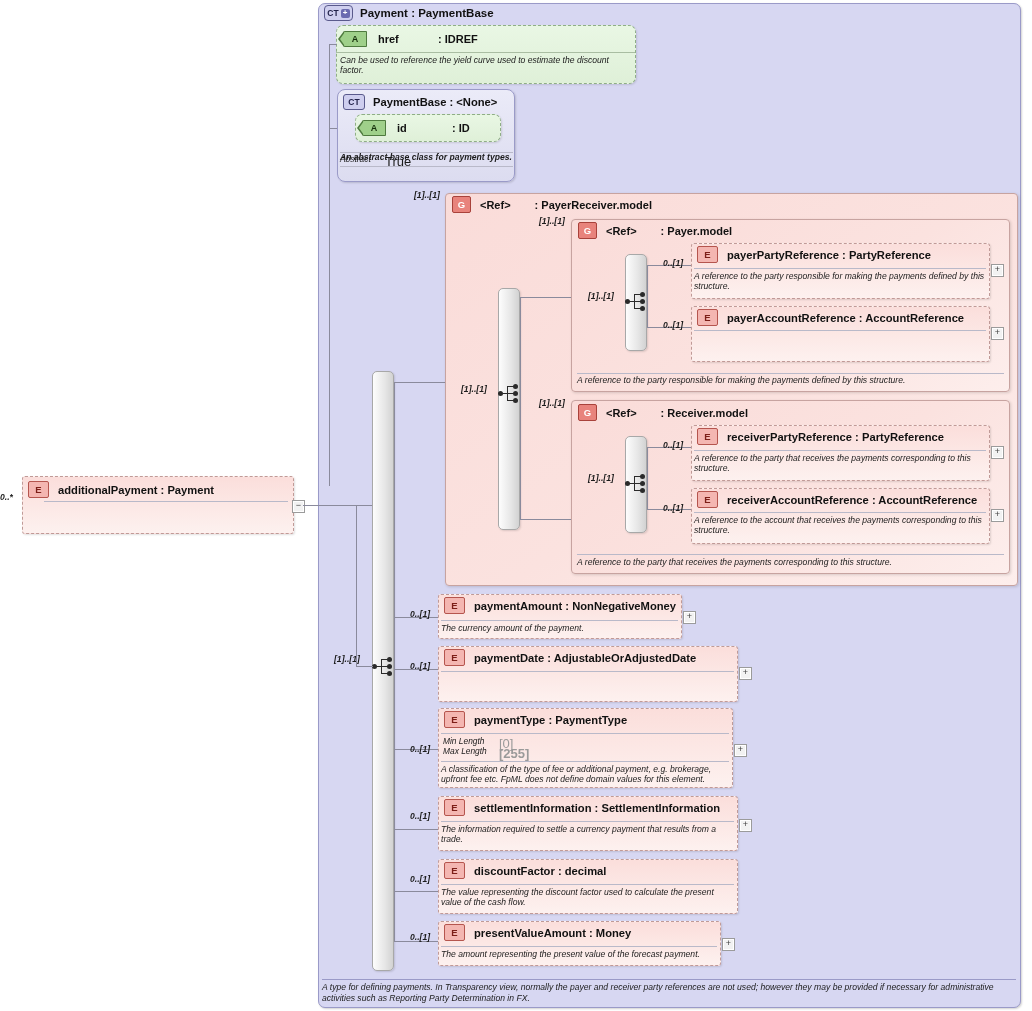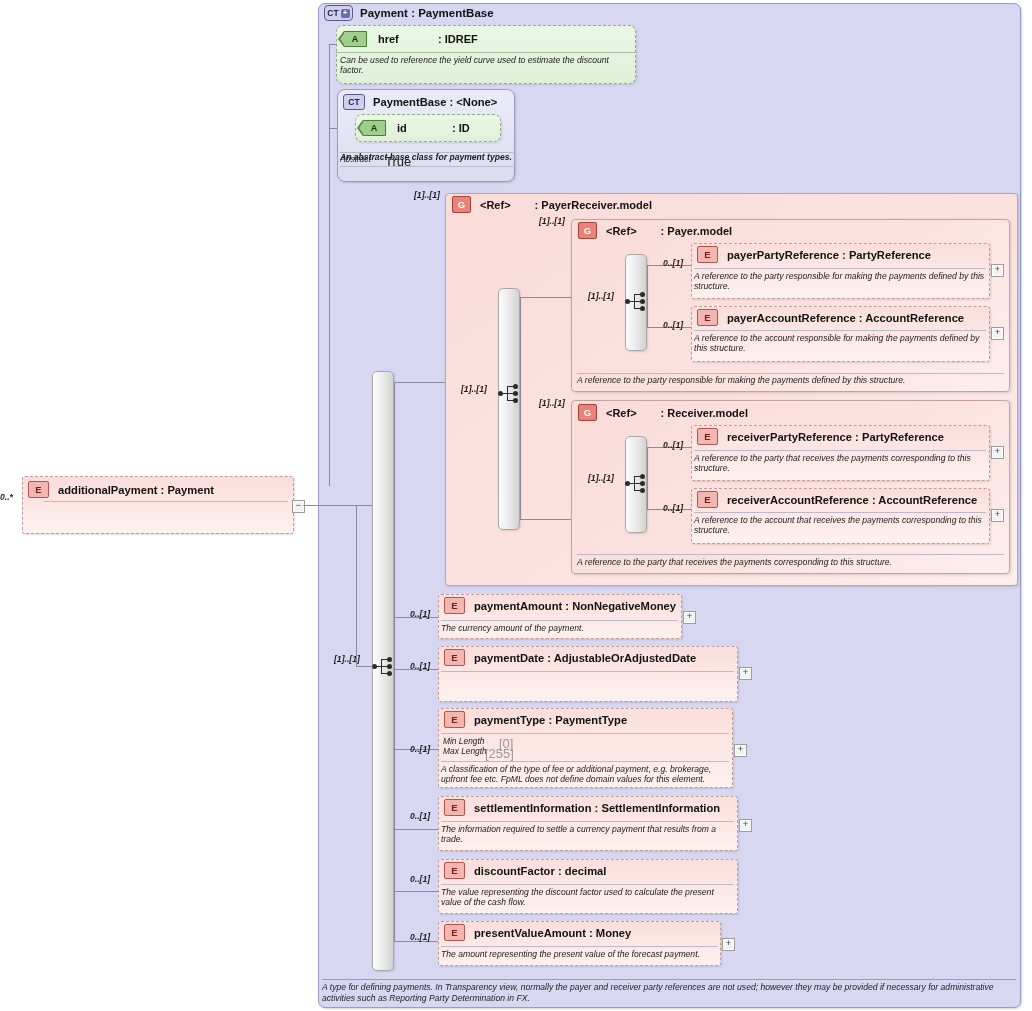--- a/index.html
+++ b/index.html
@@ -287,21 +287,20 @@
   <div class="doc-txt" style="left:694px;top:271px;width:292px;">A reference to the party responsible for making the payments defined by this structure.</div>
   <div class="card" style="left:663px;top:258px;">0..[1]</div>
   <div class="expander" style="left:991px;top:264px;">+</div>
 
   <div class="abs el-box" style="left:691px;top:306px;width:299px;height:56px;border-radius:3px;"></div>
   <div class="el-hd" style="left:697px;top:309px;">
     <span class="icon-e">E</span>
     <span class="el-title">payerAccountReference : AccountReference</span>
   </div>
   <div class="hr-line" style="left:694px;top:330px;width:292px;"></div>
-  <div class="doc-txt" style="left:694px;top:333px;width:292px;">A reference to the account responsible for making the payments defined by this structure.</div>
   <div class="card" style="left:663px;top:320px;">0..[1]</div>
   <div class="expander" style="left:991px;top:327px;">+</div>
 
   <div class="hr-line" style="left:577px;top:373px;width:427px;"></div>
   <div class="doc-txt" style="left:577px;top:375px;width:430px;">A reference to the party responsible for making the payments defined by this structure.</div>
 
   <div class="abs grp-panel" style="left:571px;top:400px;width:439px;height:174px;"></div>
   <div class="grp-hd" style="left:578px;top:404px;">
     <span class="icon-g">G</span>
     <span class="grp-ref">&lt;Ref&gt;</span>
@@ -370,21 +369,21 @@
 
   <div class="abs el-box" style="left:438px;top:708px;width:295px;height:80px;border-radius:3px;"></div>
   <div class="el-hd" style="left:444px;top:711px;">
     <span class="icon-e">E</span>
     <span class="el-title">paymentType : PaymentType</span>
   </div>
   <div class="hr-line" style="left:441px;top:733px;width:288px;"></div>
   <div class="facet-key" style="left:443px;top:736px;">Min Length</div>
   <div class="facet-val dim" style="left:499px;top:736px;">[0]</div>
   <div class="facet-key" style="left:443px;top:746px;">Max Length</div>
-  <div class="facet-val dim" style="left:485px;top:746px;">[255]</div>
+  <div class="facet-val dim" style="left:499px;top:746px;font-weight:bold;">[255]</div>
   <div class="hr-line" style="left:441px;top:761px;width:288px;"></div>
   <div class="doc-txt" style="left:441px;top:764px;width:290px;">A classification of the type of fee or additional payment, e.g. brokerage, upfront fee etc. FpML does not define domain values for this element.</div>
   <div class="card" style="left:410px;top:744px;">0..[1]</div>
   <div class="expander" style="left:734px;top:744px;">+</div>
 
   <div class="abs el-box" style="left:438px;top:796px;width:300px;height:55px;border-radius:3px;"></div>
   <div class="el-hd" style="left:444px;top:799px;">
     <span class="icon-e">E</span>
     <span class="el-title">settlementInformation : SettlementInformation</span>
   </div>

